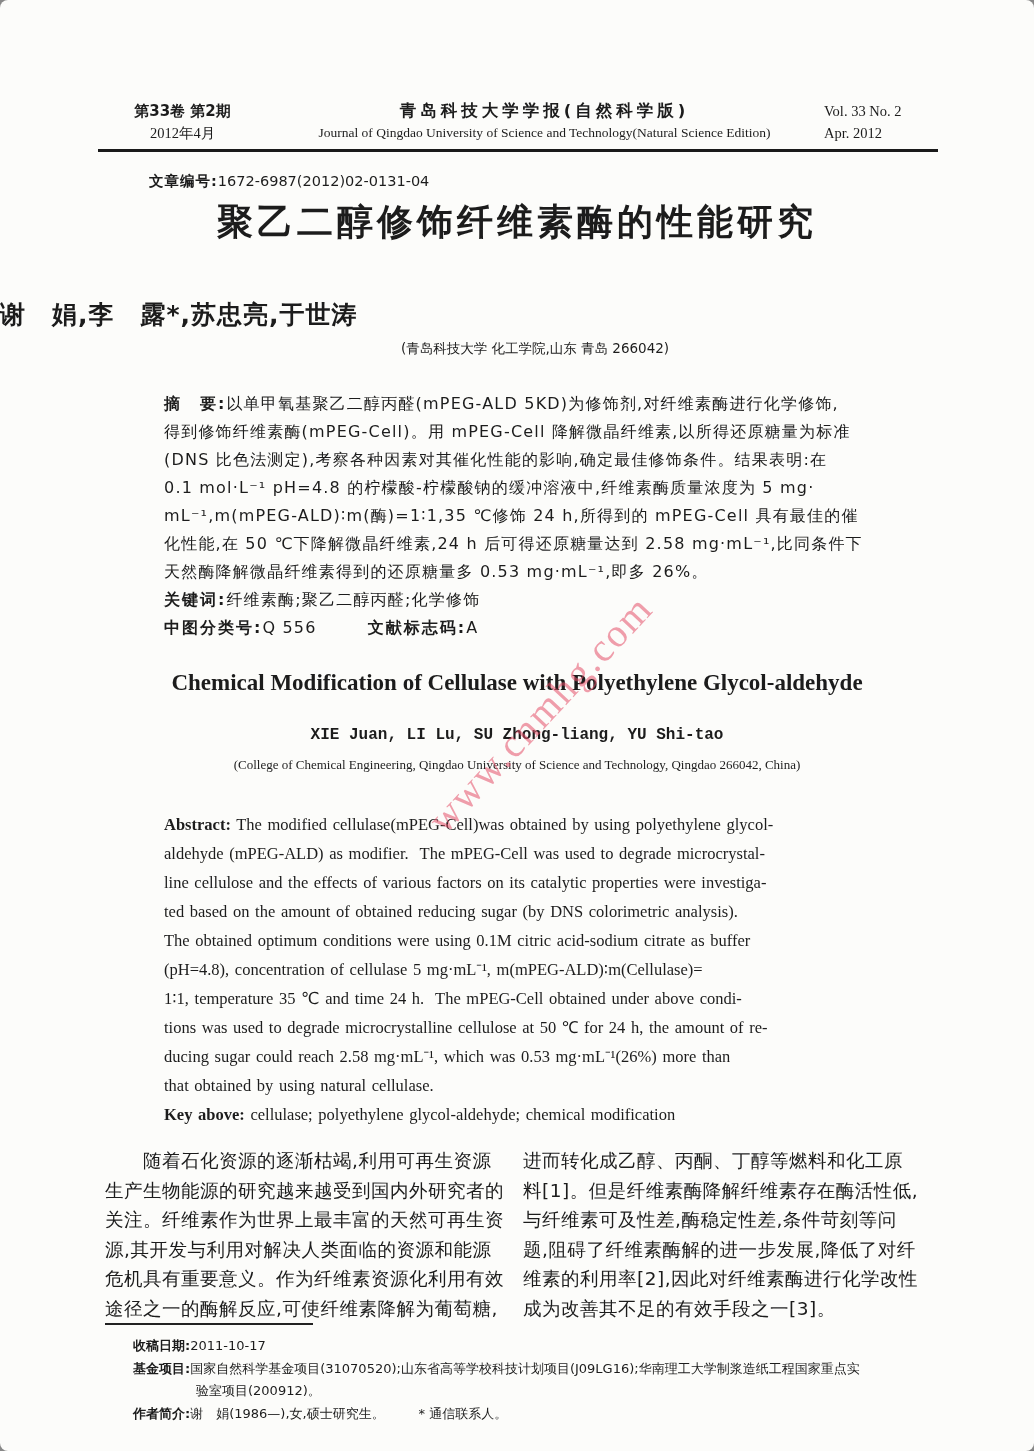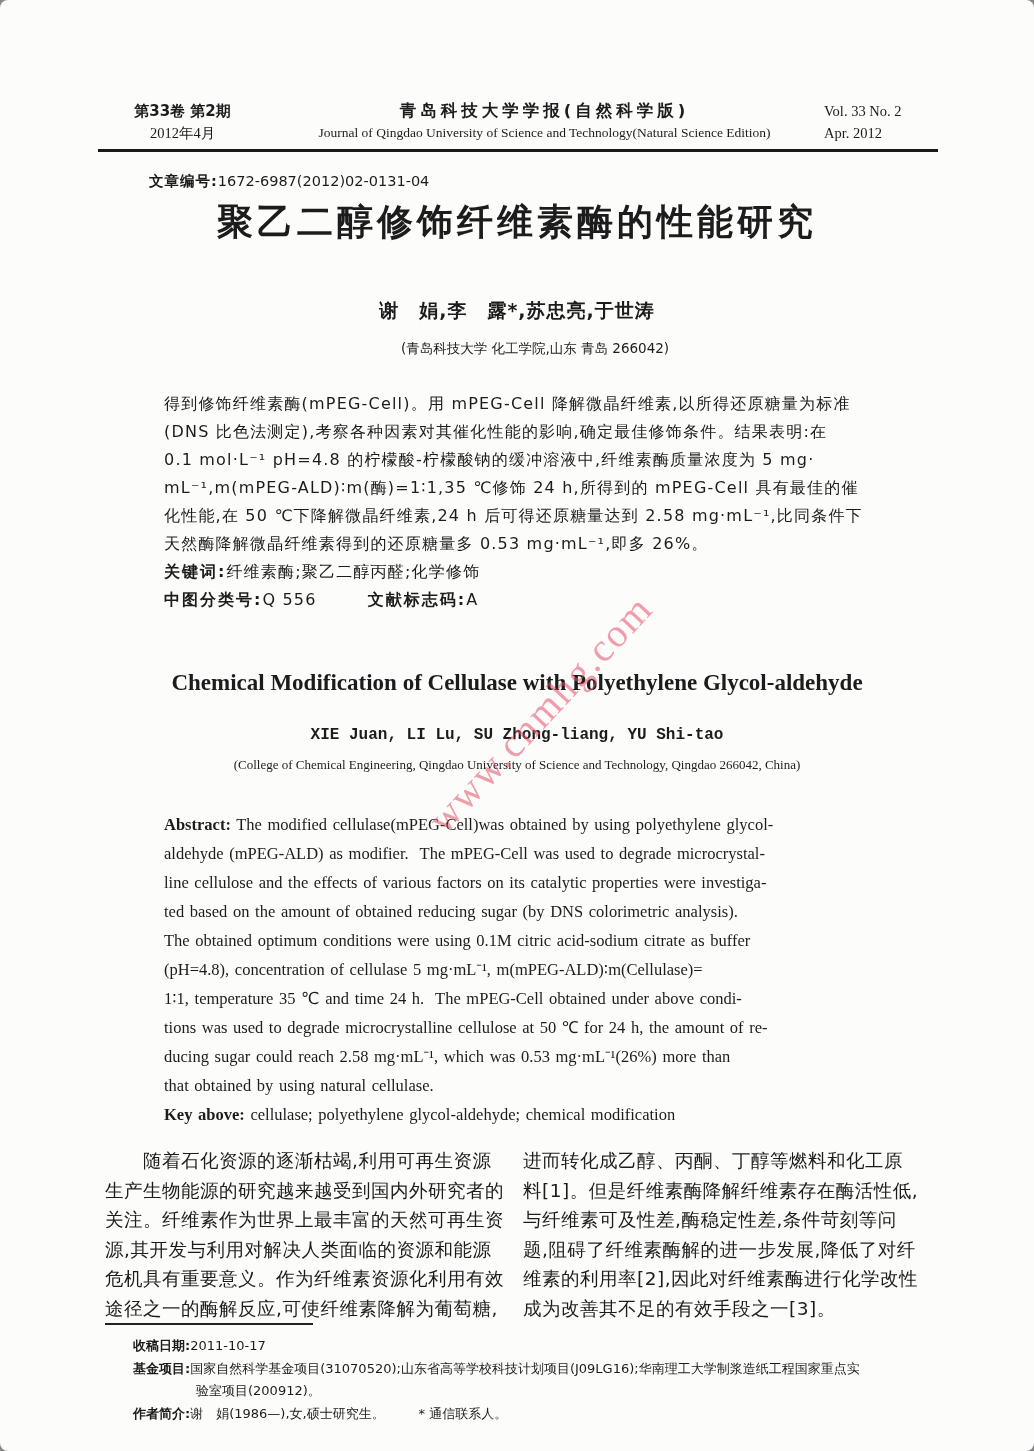--- a/index.html
+++ b/index.html
@@ -20,22 +20,22 @@
   .hdr-center{ flex:1; text-align:center; }
   .hdr-center .cn { font-size:16.5px; font-weight:bold; letter-spacing:4px; line-height:22px; }
   .hdr-center .en { font-family:"Liberation Serif", serif; font-size:13.5px; line-height:22px; }
   .hdr-right { width:112px; text-align:left; font-family:"Liberation Serif", serif; font-size:14.5px; line-height:22px; }
   .hdr-rule { position:absolute; top:149px; left:98px; width:840px; height:3px; background:#1a1a1a; }
   
   .article-id { position:absolute; top:172px; left:149px; font-size:14.5px; }
   .article-id b { letter-spacing:1px; }
   .title-cn { position:absolute; top:198px; left:0; width:100%; margin:0; text-align:center;
               font-size:36px; font-weight:bold; letter-spacing:4px; }
-  .authors-cn { position:absolute; top:298px; left:0; width:100%; text-align:center;
-                font-size:19px; font-weight:bold; letter-spacing:1px; }
+  .authors-cn { position:absolute; top:298px; left:0; width:100%; 
+                font-size:25px; font-weight:bold; letter-spacing:1px; }
   .affil-cn { position:absolute; top:340px; left:0; width:100%; text-align:center; font-size:13.5px;padding-left:18px; }
   
   .abs-cn { position:absolute; top:390px; left:164px; width:724px;
             font-size:16px; line-height:28px; letter-spacing:1.2px; }
   .abs-cn .line { white-space:pre; }
   .abs-cn b { letter-spacing:2px; }
   .clc-label2 { margin-left:3.2em; }
   
   .title-en { position:absolute; top:670px; left:0; width:100%; margin:0; text-align:center;
               font-family:"Liberation Serif", serif; font-size:23px; font-weight:bold; }
@@ -88,20 +88,21 @@
 
   <div class="article-id">
     <b>文章编号:</b><span>1672-6987(2012)02-0131-04</span>
   </div>
 
   <h1 class="title-cn">聚乙二醇修饰纤维素酶的性能研究</h1>
   <div class="authors-cn">谢　娟,李　露*,苏忠亮,于世涛</div>
   <div class="affil-cn">(青岛科技大学 化工学院,山东 青岛 266042)</div>
 
   <div class="abs-cn">
+    <div class="line"><b>摘　要:</b><span>以单甲氧基聚乙二醇丙醛(mPEG-ALD 5KD)为修饰剂,对纤维素酶进行化学修饰,</span></div>
     <div>
         <div class="line">得到修饰纤维素酶(mPEG-Cell)。用 mPEG-Cell 降解微晶纤维素,以所得还原糖量为标准</div>
         <div class="line">(DNS 比色法测定),考察各种因素对其催化性能的影响,确定最佳修饰条件。结果表明:在</div>
         <div class="line">0.1 mol·L⁻¹ pH=4.8 的柠檬酸-柠檬酸钠的缓冲溶液中,纤维素酶质量浓度为 5 mg·</div>
         <div class="line">mL⁻¹,m(mPEG-ALD)∶m(酶)=1∶1,35 ℃修饰 24 h,所得到的 mPEG-Cell 具有最佳的催</div>
         <div class="line">化性能,在 50 ℃下降解微晶纤维素,24 h 后可得还原糖量达到 2.58 mg·mL⁻¹,比同条件下</div>
         <div class="line">天然酶降解微晶纤维素得到的还原糖量多 0.53 mg·mL⁻¹,即多 26%。</div>
       </div>
     <div class="line"><b>关键词:</b><span>纤维素酶;聚乙二醇丙醛;化学修饰</span></div>
     <div class="line"><b>中图分类号:</b><span>Q 556</span><b class="clc-label2">文献标志码:</b><span>A</span></div>

